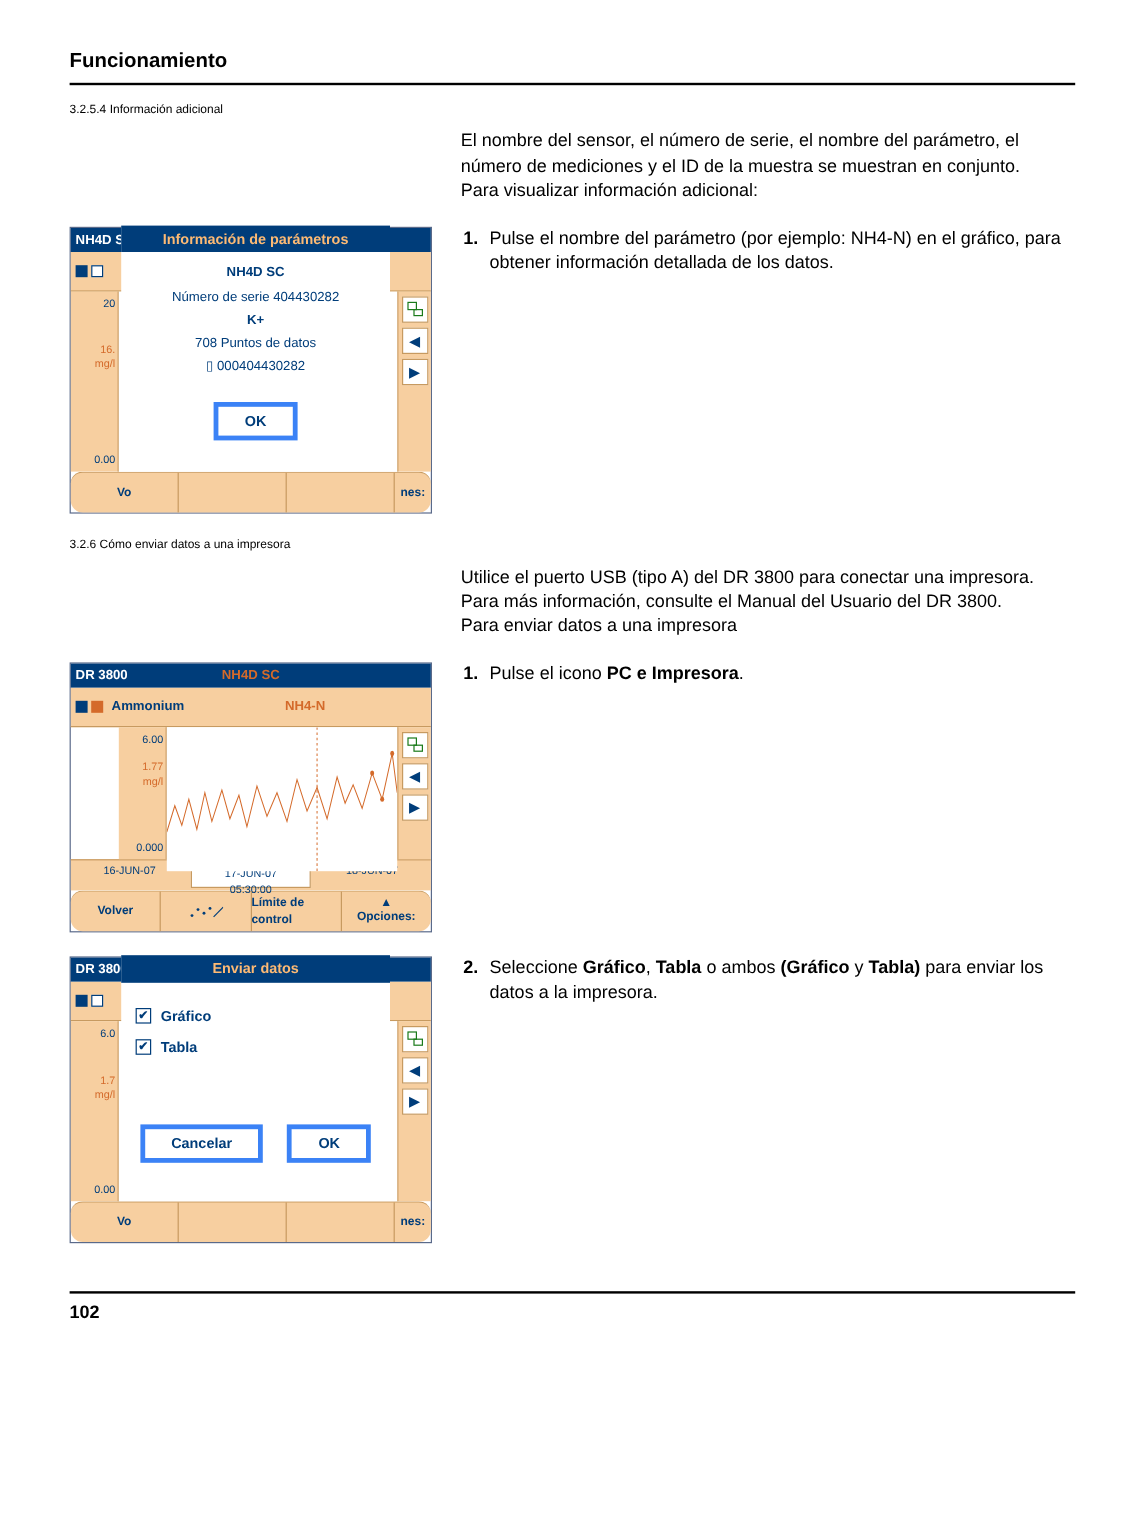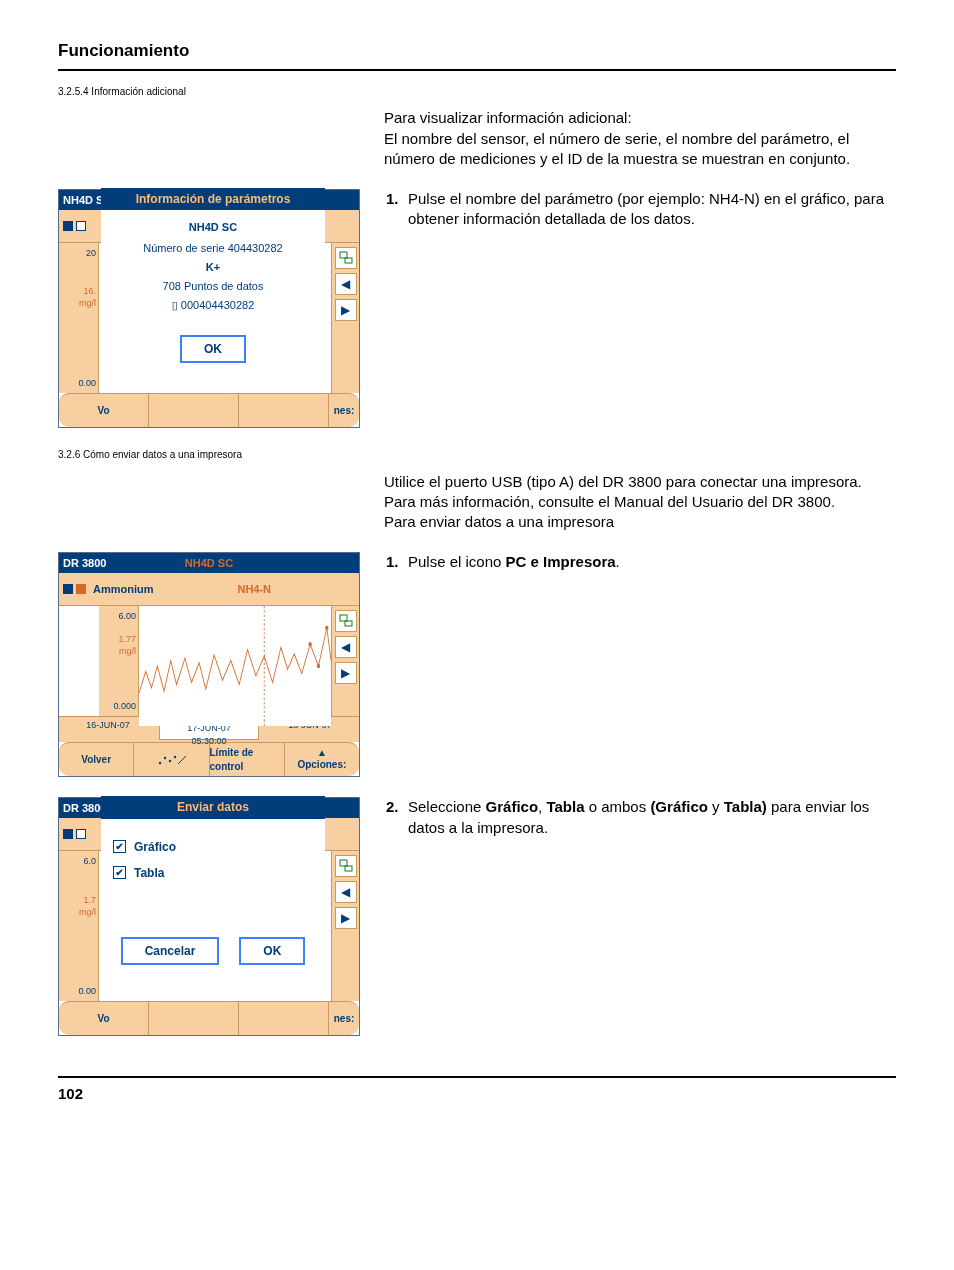--- a/index.html
+++ b/index.html
@@ -128,21 +128,21 @@
   .modal-body {
     padding:10px 6px;
     text-align:center;
     font-size:11px; color:#003d7a;
     min-height:110px;
   }
   .modal-body .mtitle{font-weight:bold;color:#003d7a;margin-bottom:6px;}
   .modal-body .line{margin:4px 0;}
   .modal-btnrow{ display:flex; gap:20px; justify-content:center; padding:8px; }
   .modal-btn{
-    border:2px solid #3b82f6; padding:4px 22px;
+    border:4px solid #3b82f6; padding:4px 22px;
     font-weight:bold; color:#003d7a; background:#fff;
     font-size:12px;
   }
   .chk { display:flex; align-items:center; gap:8px; margin:10px 6px; color:#003d7a; font-weight:bold; font-size:12px;}
   .chk .box { width:13px;height:13px;border:1px solid #003d7a;display:flex;align-items:center;justify-content:center;font-size:10px;line-height:1;}
 
   .y-label{color:#d46a2a;font-size:9px;text-align:center;}
 
   .pagenum {
     border-top:2px solid #000;
@@ -152,22 +152,22 @@
   }
 </style>
 </head>
 <body>
 
 <div class="page-header">Funcionamiento</div>
 
 <div class="h3">3.2.5.4  Información adicional</div>
 
 <div class="body-text">
+  <p>El nombre del sensor, el número de serie, el nombre del parámetro, el número de mediciones y el ID de la muestra se muestran en conjunto.</p>
   <p>Para visualizar información adicional:</p>
-  <p>El nombre del sensor, el número de serie, el nombre del parámetro, el número de mediciones y el ID de la muestra se muestran en conjunto.</p>
 </div>
 
 <div class="row">
   <div class="left-col">
     <div class="device modal-wrap">
       <div class="dev-topbar">
         <span>NH4D SC</span>
       </div>
       <div class="dev-subbar">
         <span class="sq blue"></span>

